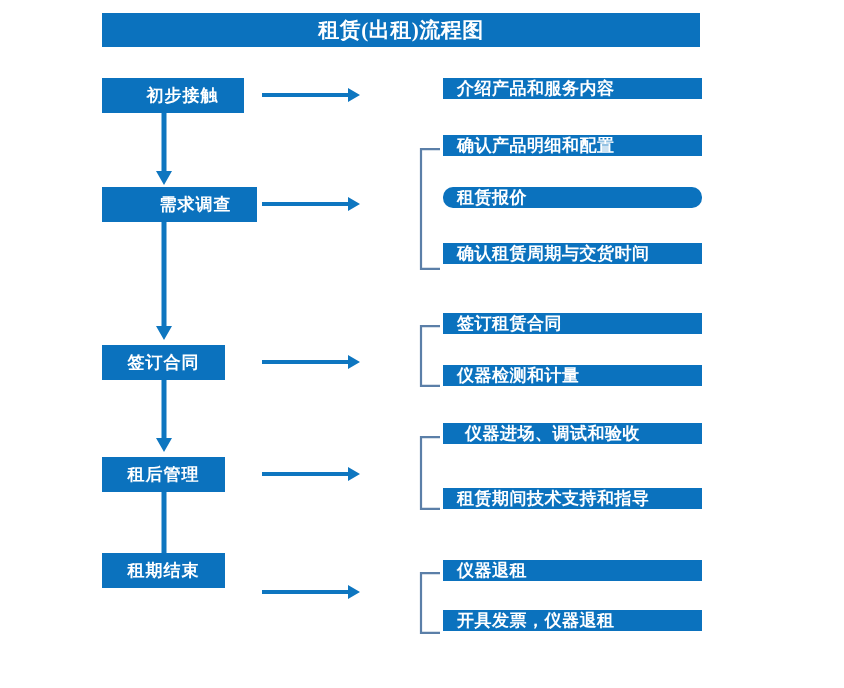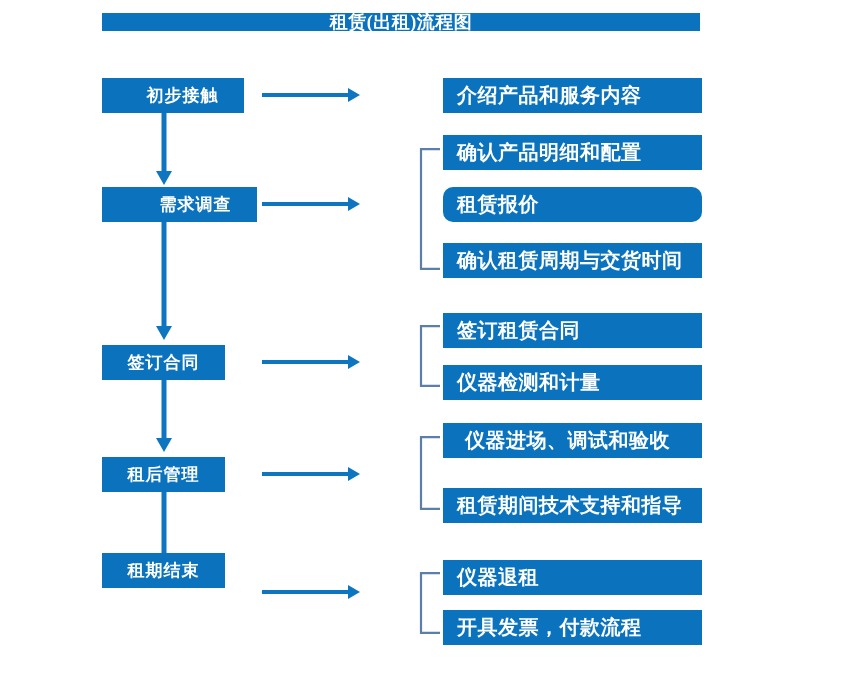--- a/index.html
+++ b/index.html
@@ -17,24 +17,24 @@
     background: #ffffff;
     overflow: hidden;
   }
 
   
   .title-bar {
     position: absolute;
     left: 102px;
     top: 13px;
     width: 598px;
-    height: 18px;
+    height: 34px;
     background: #0B72BE;
     color: #ffffff;
-    font-size: 18px;
+    font-size: 21px;
     font-weight: bold;
     display: flex;
     align-items: center;
     justify-content: center;
     letter-spacing: 0.5px;
   }
 
   
   .stage-box {
     position: absolute;
@@ -49,24 +49,24 @@
     align-items: center;
     justify-content: center;
     letter-spacing: 1px;
   }
 
   
   .detail-box {
     position: absolute;
     left: 443px;
     width: 259px;
-    height: 35px;
+    height: 21px;
     background: #0B72BE;
     color: #ffffff;
-    font-size: 20px;
+    font-size: 17px;
     font-weight: bold;
     display: flex;
     align-items: center;
     padding-left: 14px;
     box-sizing: border-box;
     letter-spacing: 0.5px;
   }
 
   
   .h-arrow {
@@ -194,15 +194,15 @@
     </svg>
   </div>
 
   <div class="bracket" style="top:572px; height:62px;">
     <svg viewBox="0 0 22 62" preserveAspectRatio="none">
       <path d="M22 1.2 H3 V60.8 H22" fill="none" stroke="#5B7FA8" stroke-width="2.2"></path>
     </svg>
   </div>
 
   <div class="detail-box" style="top:560px;">仪器退租</div>
-  <div class="detail-box" style="top:610px;">开具发票，付款流程</div>
+  <div class="detail-box" style="top:610px;">开具发票，仪器退租</div>
 
 </div>
 
 </body></html>

